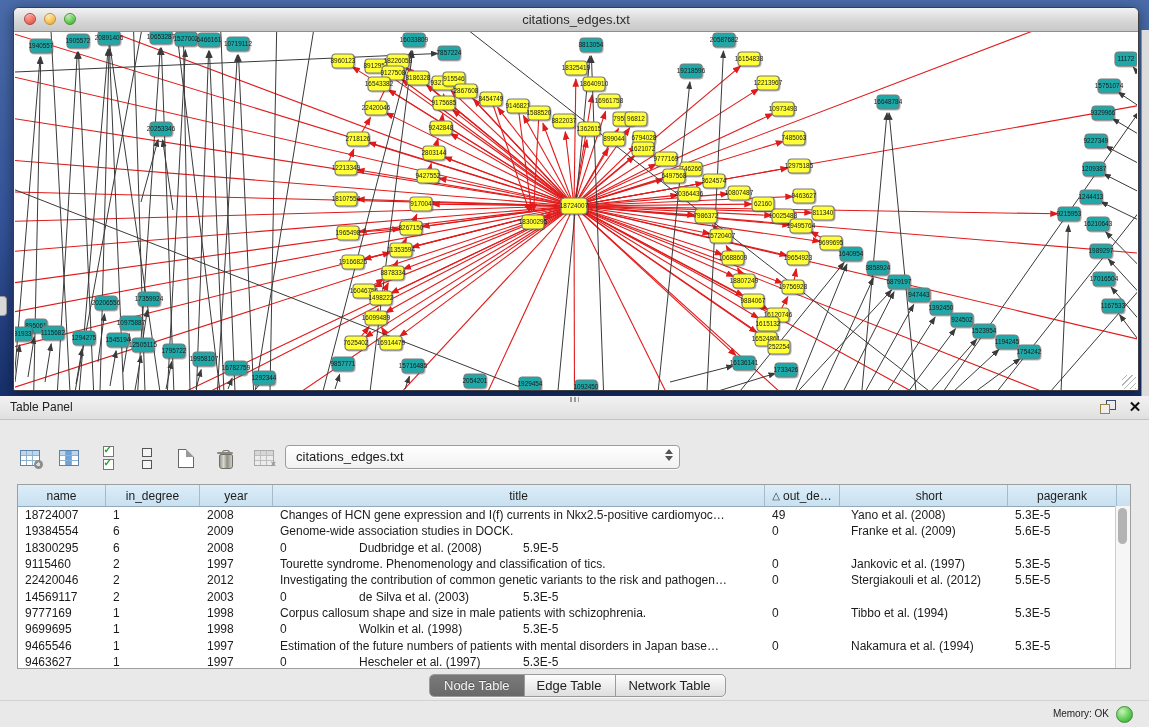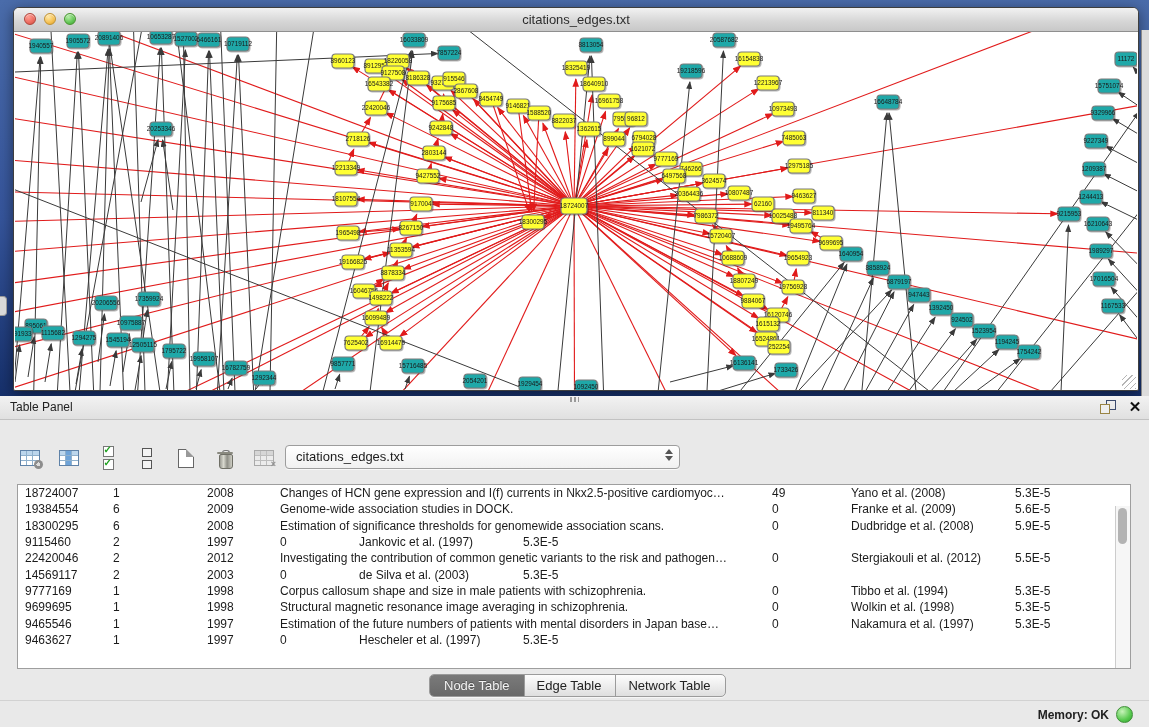--- a/index.html
+++ b/index.html
@@ -106,21 +106,21 @@
 
   .tabs{position:absolute;left:429px;top:278px;height:21px;display:flex;
     border:1px solid #9b9b9b;border-radius:5px;overflow:hidden;background:linear-gradient(#fdfdfd,#dedede);
     box-shadow:0 1px 0 rgba(255,255,255,.6);}
   .tab{font-size:13px;display:flex;align-items:center;justify-content:center;padding:0 14px;color:#222;}
   .tab + .tab{border-left:1px solid #9b9b9b;padding-left:12px;}
   .tab.active{background:linear-gradient(#7a7a7a,#696969);color:#f2f2f2;text-shadow:0 -1px 0 rgba(0,0,0,.3);}
 
   .status-bar{position:absolute;left:0;top:304px;width:1149px;height:27px;
     border-top:1px solid #d2d2d2;background:#e9e9e9;}
-  .mem-label{position:absolute;right:40px;top:7px;font-size:12px;color:#222;font-weight:bold;}
+  .mem-label{position:absolute;right:40px;top:7px;font-size:10px;color:#222;}
   .mem-dot{position:absolute;right:16px;top:5px;width:15px;height:15px;border-radius:50%;
     border:1px solid #3f8f38;background:radial-gradient(circle at 35% 30%,#c7f3b9,#57c94e 60%,#2f9e31);}
 </style>
 </head>
 <body>
 
 <div class="network-area">
   <div class="graph-window">
     <div class="titlebar">
       <div class="lights">
@@ -671,20 +671,44 @@
 
   <div class="table-chooser">
     <span class="val">citations_edges.txt</span>
     <div class="spin">
         <div class="up"></div>
         <div class="dn"></div>
       </div>
   </div>
 
   <div class="dtable">
+    <div class="thead">
+      <div class="th c0">
+          <span>name</span>
+        </div>
+      <div class="th c1">
+          <span>in_degree</span>
+        </div>
+      <div class="th c2">
+          <span>year</span>
+        </div>
+      <div class="th c3">
+          <span>title</span>
+        </div>
+      <div class="th c4">
+          <span class="sortmark">△</span>
+          <span>out_de…</span>
+        </div>
+      <div class="th c5">
+          <span>short</span>
+        </div>
+      <div class="th c6">
+          <span>pagerank</span>
+        </div>
+    </div>
     <div class="tbody">
         <div class="trow">
           <div class="tcell c0">18724007</div>
           <div class="tcell c1">1</div>
           <div class="tcell c2">2008</div>
           <div class="tcell c3">Changes of HCN gene expression and I(f) currents in Nkx2.5-positive cardiomyoc…</div>
           <div class="tcell c4">49</div>
           <div class="tcell c5">Yano et al. (2008)</div>
           <div class="tcell c6">5.3E-5</div>
         </div>
@@ -694,29 +718,29 @@
           <div class="tcell c2">2009</div>
           <div class="tcell c3">Genome-wide association studies in DOCK.</div>
           <div class="tcell c4">0</div>
           <div class="tcell c5">Franke et al. (2009)</div>
           <div class="tcell c6">5.6E-5</div>
         </div>
         <div class="trow">
           <div class="tcell c0">18300295</div>
           <div class="tcell c1">6</div>
           <div class="tcell c2">2008</div>
-          <div class="tcell c3">Estimation of significance thresholds for genomewide association scans.</div>
           <div class="tcell c4">0</div>
           <div class="tcell c5">Dudbridge et al. (2008)</div>
           <div class="tcell c6">5.9E-5</div>
         </div>
         <div class="trow">
           <div class="tcell c0">9115460</div>
           <div class="tcell c1">2</div>
           <div class="tcell c2">1997</div>
+          <div class="tcell c3">Tourette syndrome. Phenomenology and classification of tics.</div>
           <div class="tcell c4">0</div>
           <div class="tcell c5">Jankovic et al. (1997)</div>
           <div class="tcell c6">5.3E-5</div>
         </div>
         <div class="trow">
           <div class="tcell c0">22420046</div>
           <div class="tcell c1">2</div>
           <div class="tcell c2">2012</div>
           <div class="tcell c3">Investigating the contribution of common genetic variants to the risk and pathogen…</div>
           <div class="tcell c4">0</div>
@@ -737,32 +761,31 @@
           <div class="tcell c2">1998</div>
           <div class="tcell c3">Corpus callosum shape and size in male patients with schizophrenia.</div>
           <div class="tcell c4">0</div>
           <div class="tcell c5">Tibbo et al. (1994)</div>
           <div class="tcell c6">5.3E-5</div>
         </div>
         <div class="trow">
           <div class="tcell c0">9699695</div>
           <div class="tcell c1">1</div>
           <div class="tcell c2">1998</div>
-          <div class="tcell c3">Structural magnetic resonance image averaging in schizophrenia.</div>
           <div class="tcell c4">0</div>
           <div class="tcell c5">Wolkin et al. (1998)</div>
           <div class="tcell c6">5.3E-5</div>
         </div>
         <div class="trow">
           <div class="tcell c0">9465546</div>
           <div class="tcell c1">1</div>
           <div class="tcell c2">1997</div>
           <div class="tcell c3">Estimation of the future numbers of patients with mental disorders in Japan base…</div>
           <div class="tcell c4">0</div>
-          <div class="tcell c5">Nakamura et al. (1997)</div>
+          <div class="tcell c5">Nakamura et al. (1994)</div>
           <div class="tcell c6">5.3E-5</div>
         </div>
         <div class="trow">
           <div class="tcell c0">9463627</div>
           <div class="tcell c1">1</div>
           <div class="tcell c2">1997</div>
           <div class="tcell c4">0</div>
           <div class="tcell c5">Hescheler et al. (1997)</div>
           <div class="tcell c6">5.3E-5</div>
         </div>

